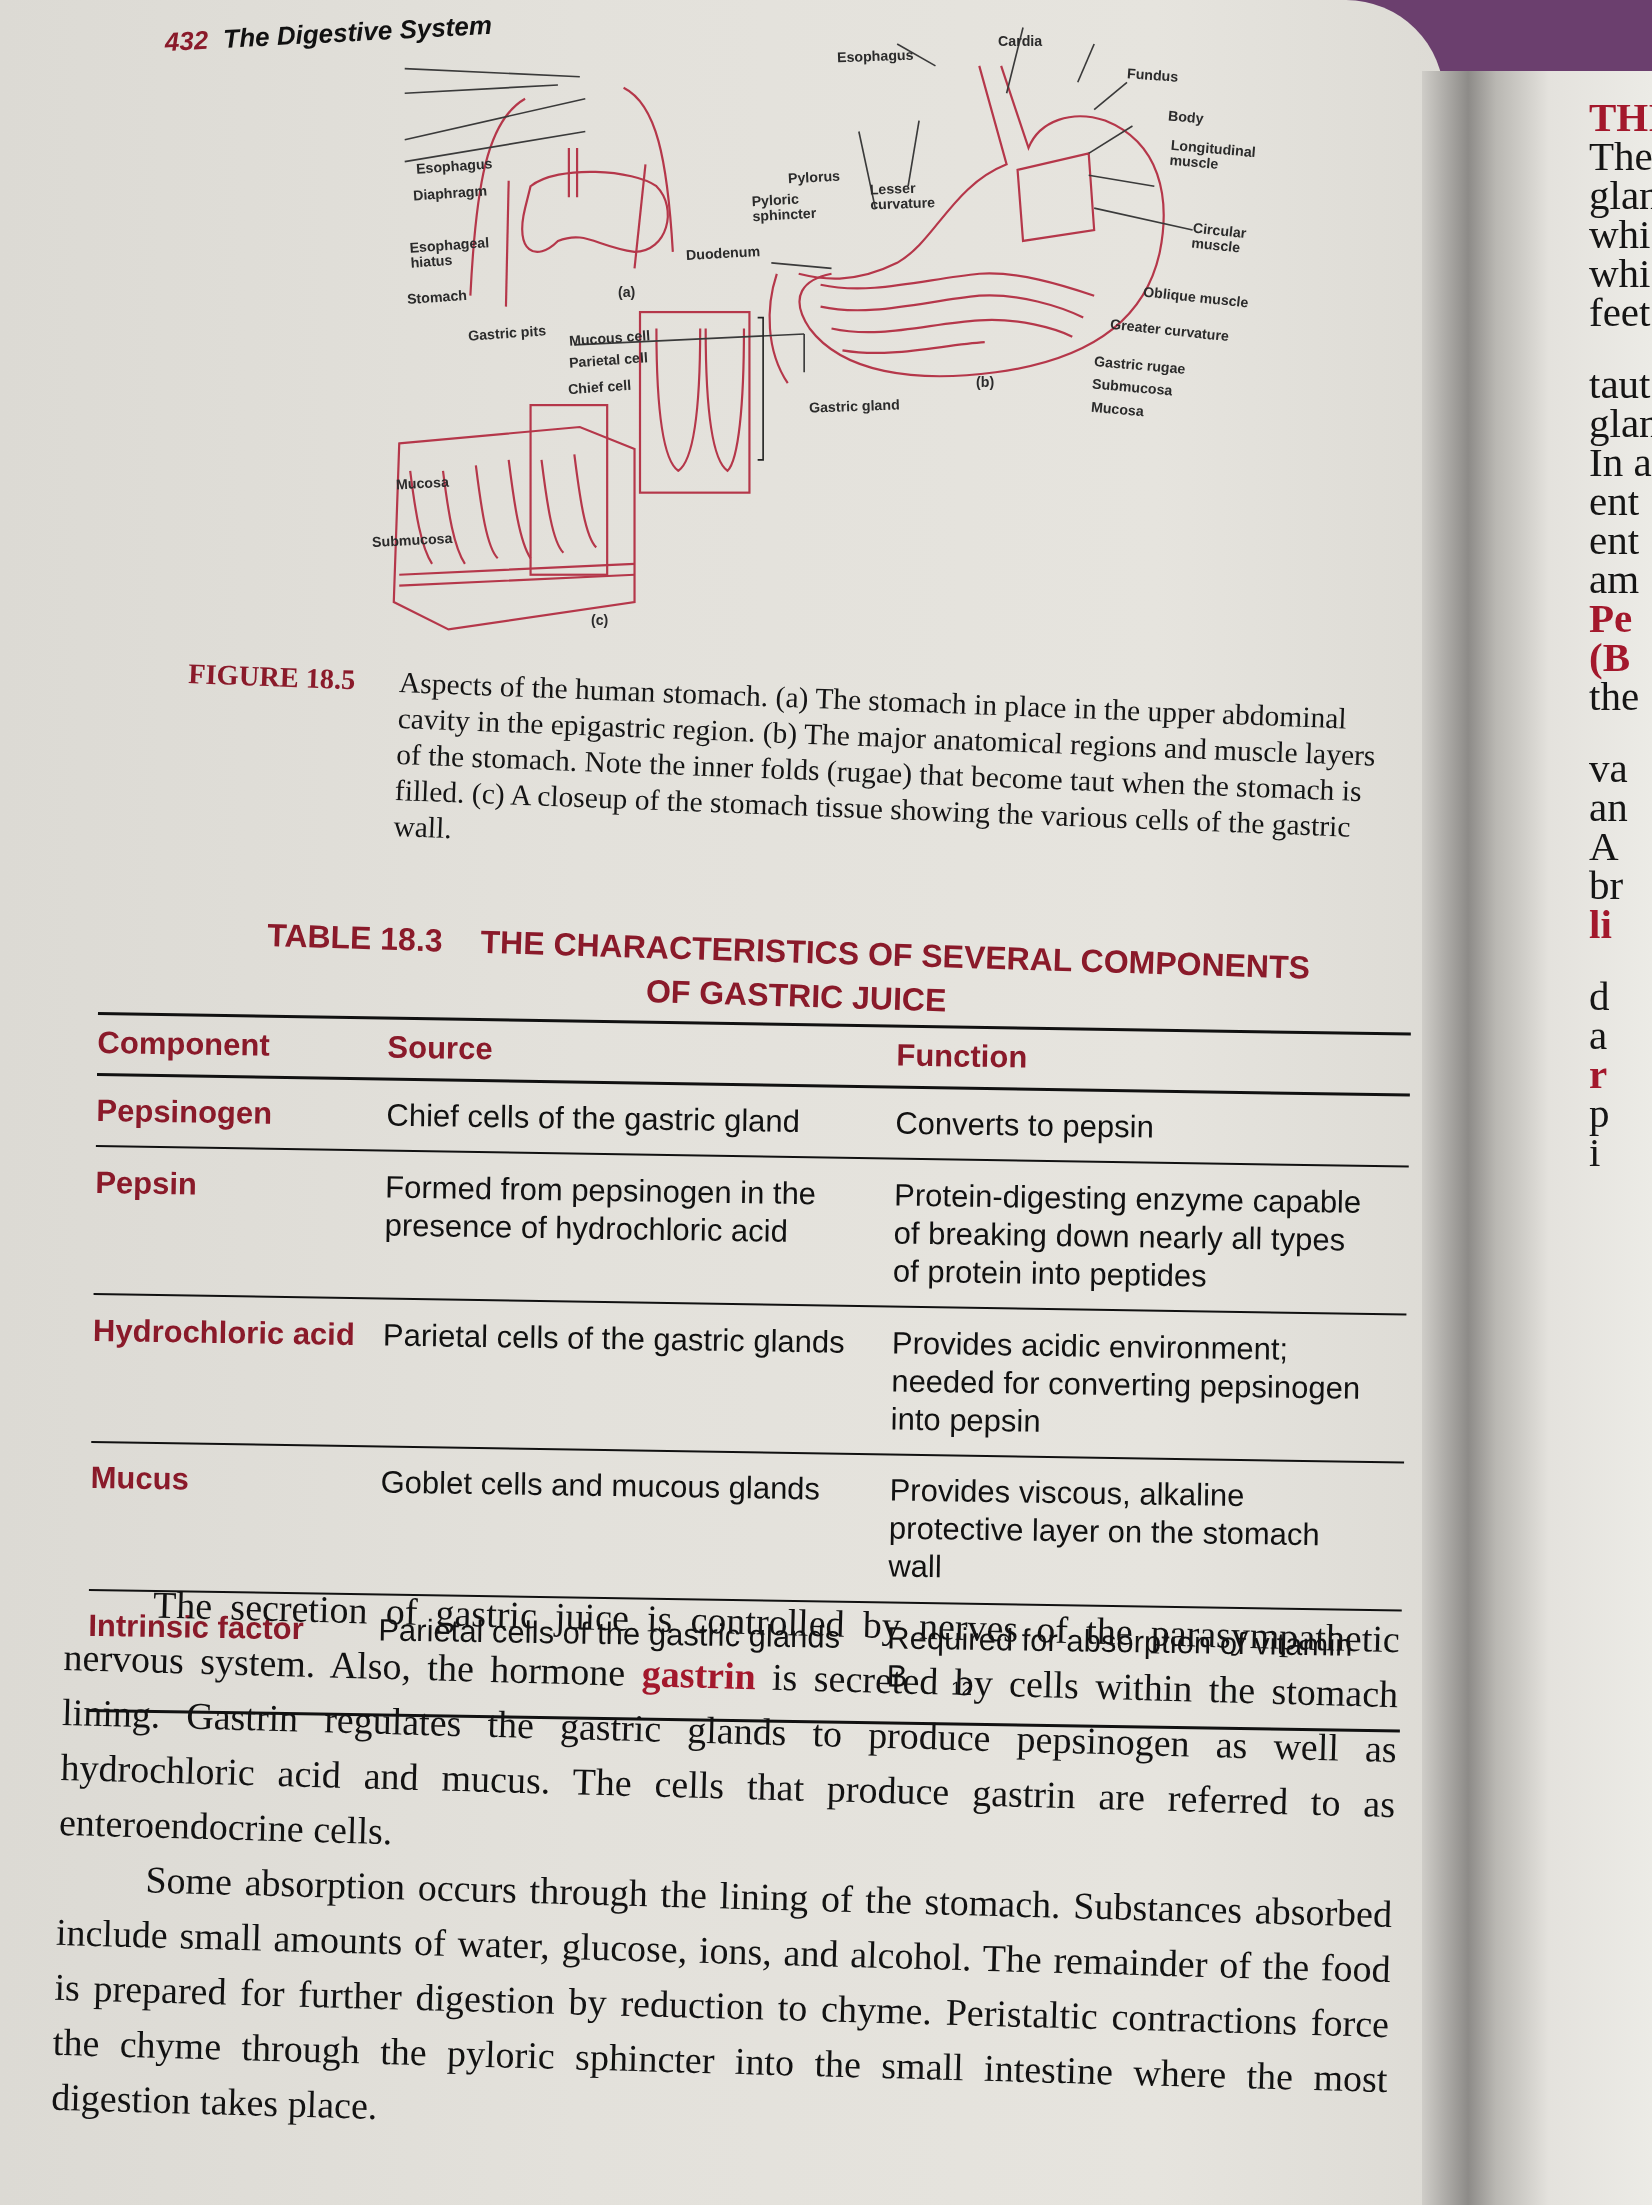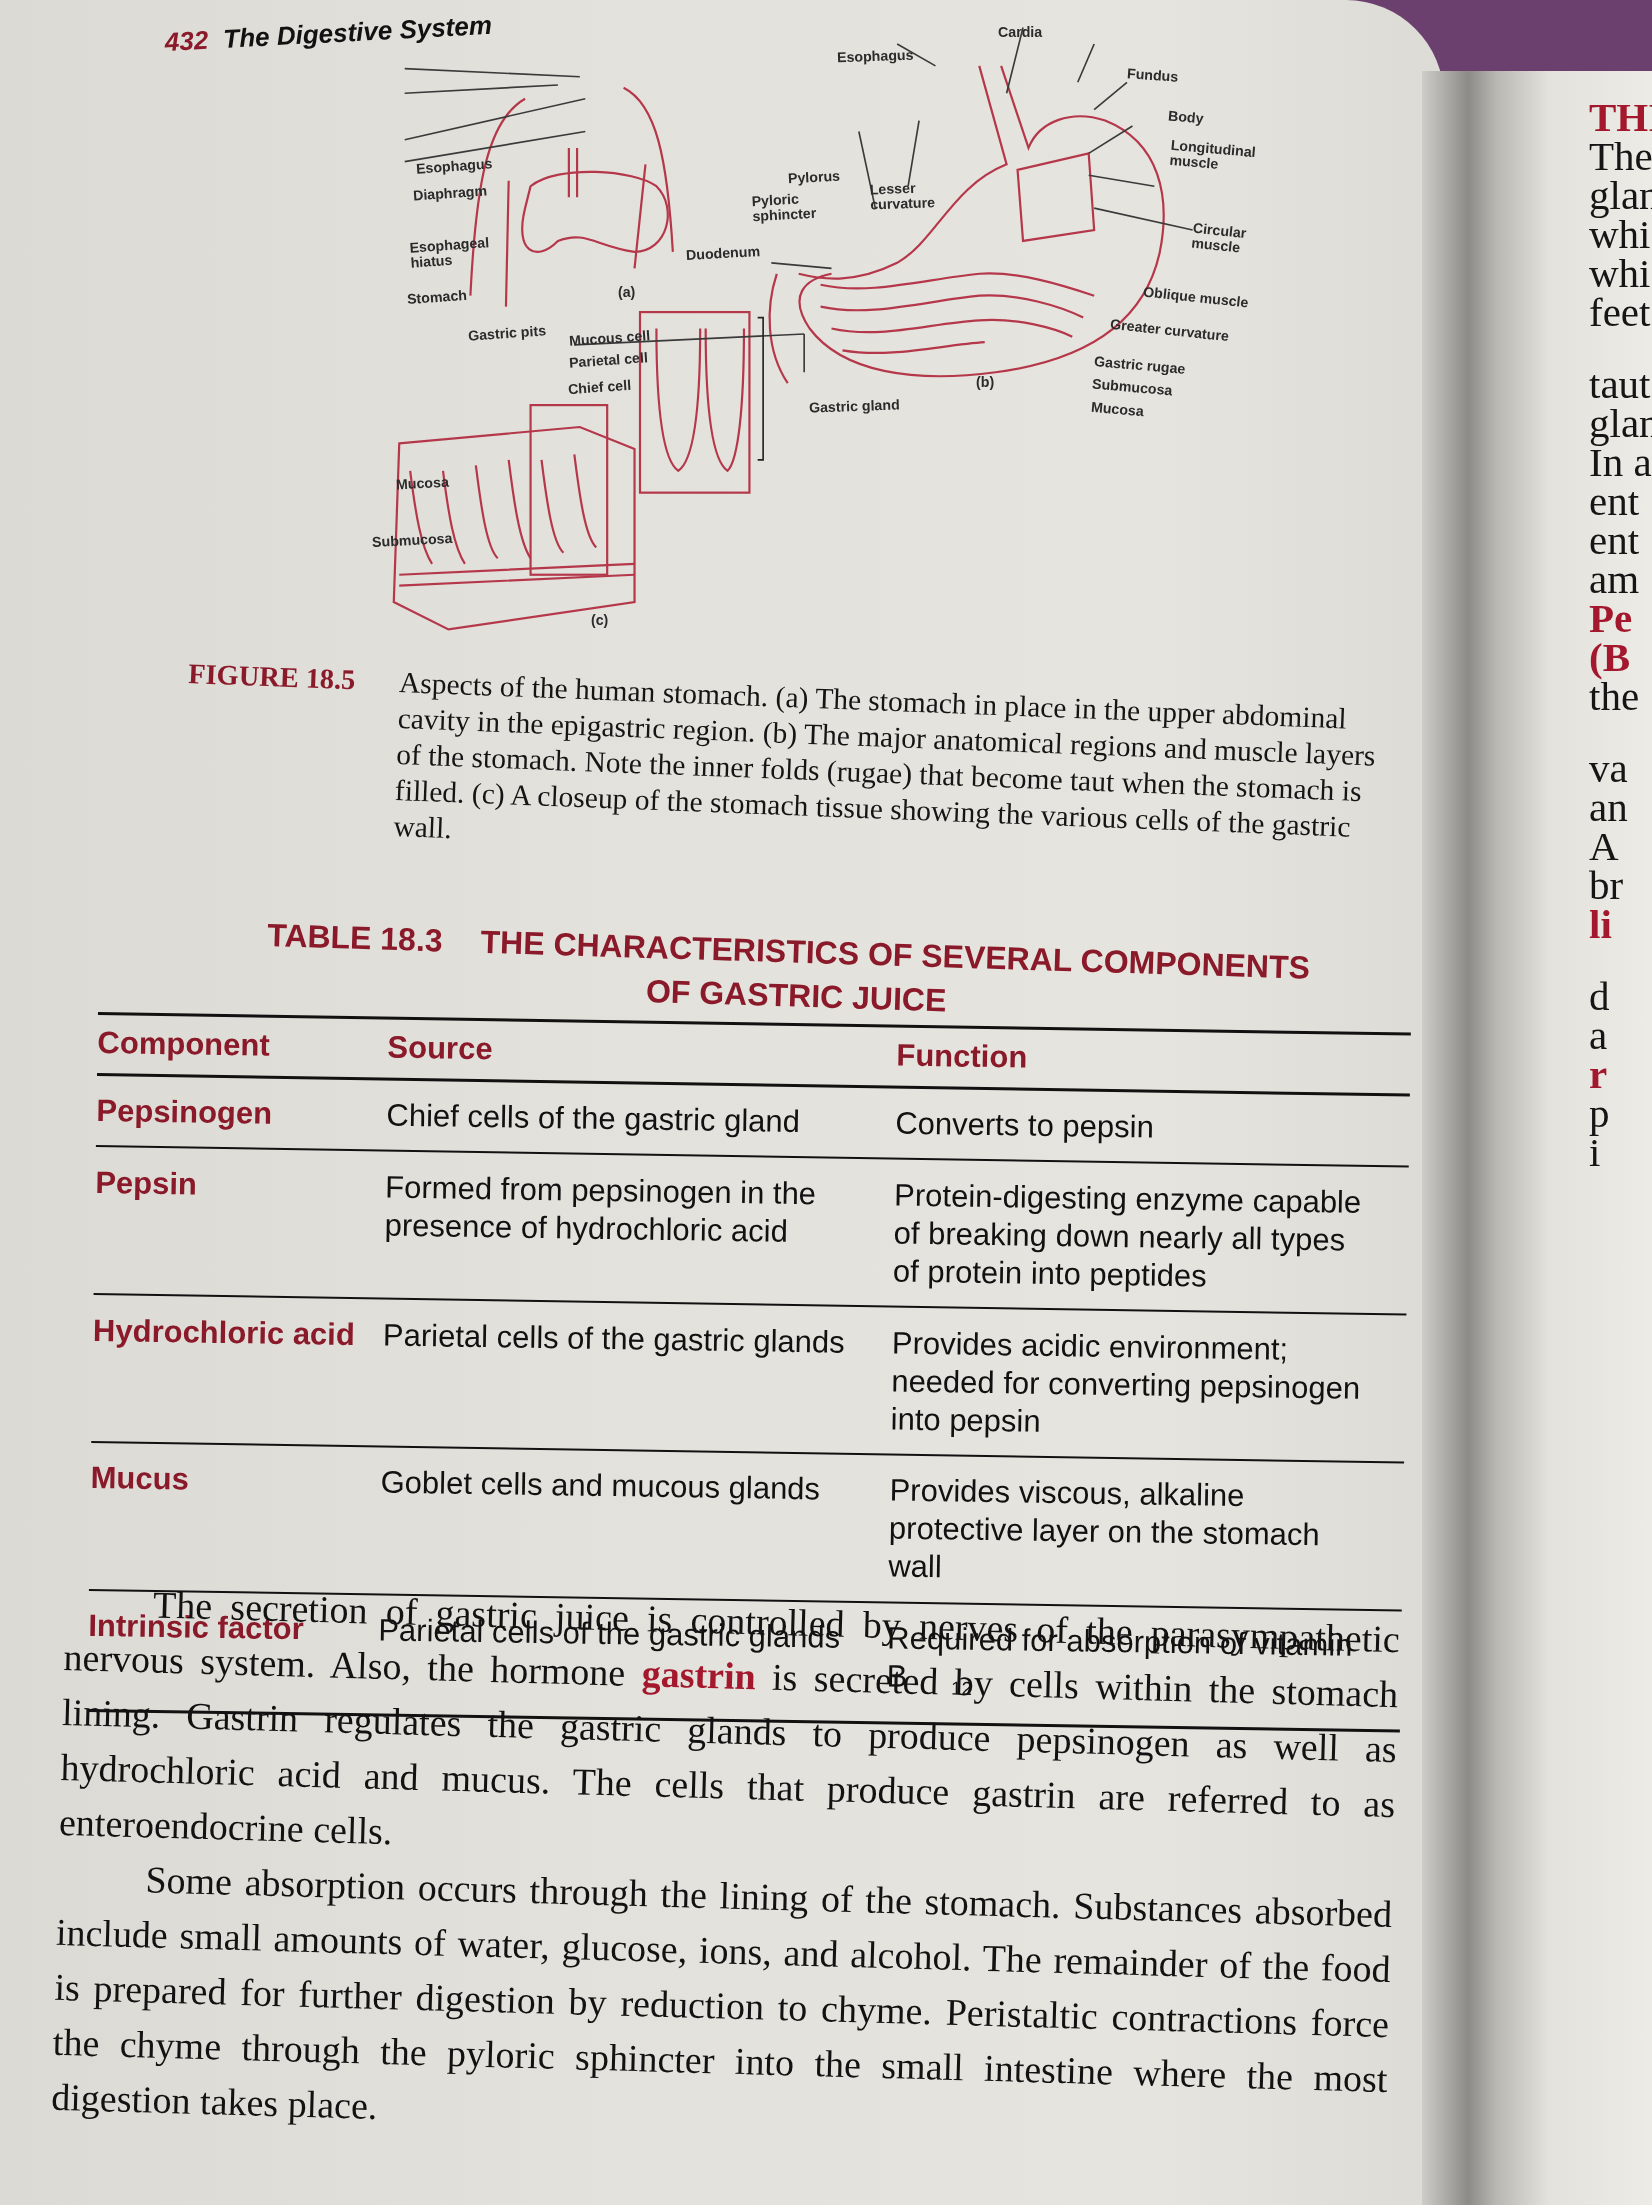--- a/index.html
+++ b/index.html
@@ -139,21 +139,21 @@
   <div class="lbl" style="left:66px;top:137px;transform:rotate(-4deg)">Esophagus</div>
   <div class="lbl" style="left:63px;top:164px;transform:rotate(-4deg)">Diaphragm</div>
   <div class="lbl" style="left:60px;top:216px;width:77px;white-space:normal;transform:rotate(-4deg)">Esophageal hiatus</div>
   <div class="lbl" style="left:57px;top:268px;transform:rotate(-4deg)">Stomach</div>
   <div class="lbl" style="left:336px;top:224px;transform:rotate(-3deg)">Duodenum</div>
   <div class="lbl" style="left:438px;top:148px;transform:rotate(-3deg)">Pylorus</div>
   <div class="lbl" style="left:402px;top:170px;width:82px;white-space:normal;transform:rotate(-3deg)">Pyloric sphincter</div>
   <div class="lbl" style="left:268px;top:263px">(a)</div>
 
   <div class="lbl" style="left:487px;top:27px;transform:rotate(-2deg)">Esophagus</div>
-  <div class="lbl" style="left:648px;top:3px">Cardia</div>
+  <div class="lbl" style="left:648px;top:12px">Cardia</div>
   <div class="lbl" style="left:777px;top:46px;transform:rotate(4deg)">Fundus</div>
   <div class="lbl" style="left:818px;top:88px;transform:rotate(5deg)">Body</div>
   <div class="lbl" style="left:820px;top:120px;width:98px;white-space:normal;transform:rotate(5deg)">Longitudinal muscle</div>
   <div class="lbl" style="left:842px;top:202px;width:66px;white-space:normal;transform:rotate(6deg)">Circular muscle</div>
   <div class="lbl" style="left:793px;top:268px;transform:rotate(6deg)">Oblique muscle</div>
   <div class="lbl" style="left:760px;top:301px;transform:rotate(6deg)">Greater curvature</div>
   <div class="lbl" style="left:744px;top:336px;transform:rotate(5deg)">Gastric rugae</div>
   <div class="lbl" style="left:742px;top:358px;transform:rotate(5deg)">Submucosa</div>
   <div class="lbl" style="left:741px;top:380px;transform:rotate(5deg)">Mucosa</div>
   <div class="lbl" style="left:520px;top:159px;width:82px;white-space:normal;transform:rotate(-2deg)">Lesser curvature</div>

